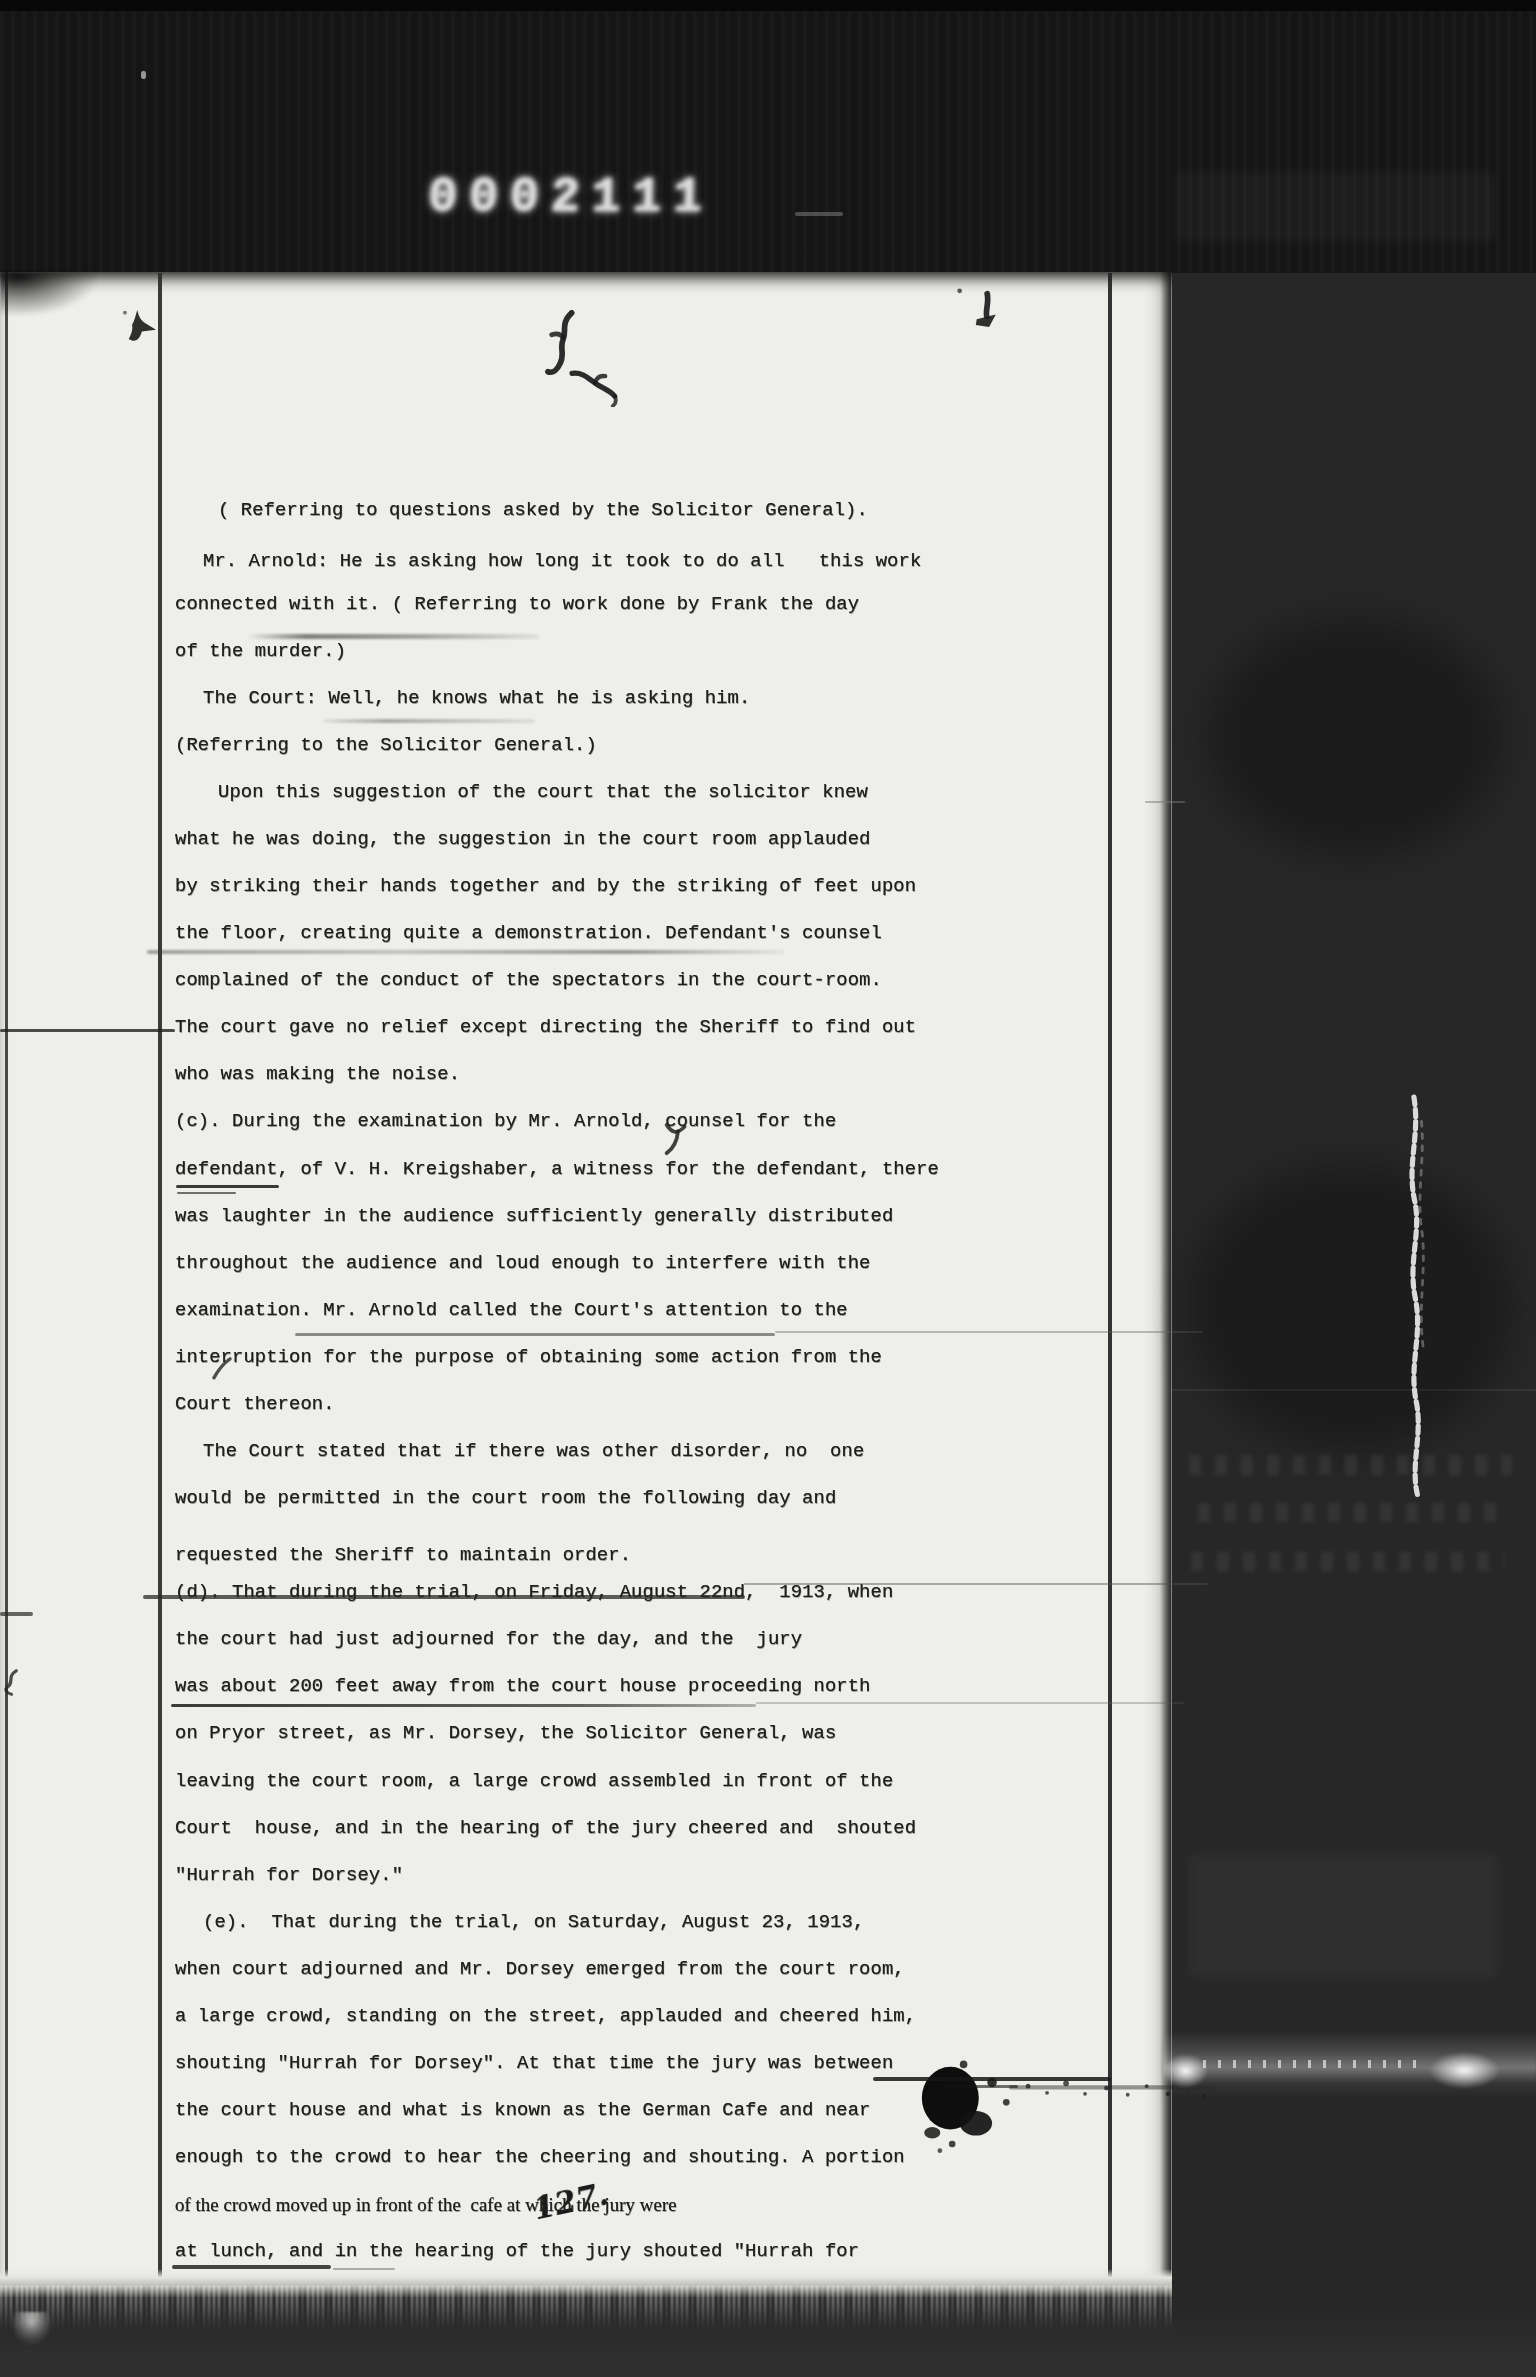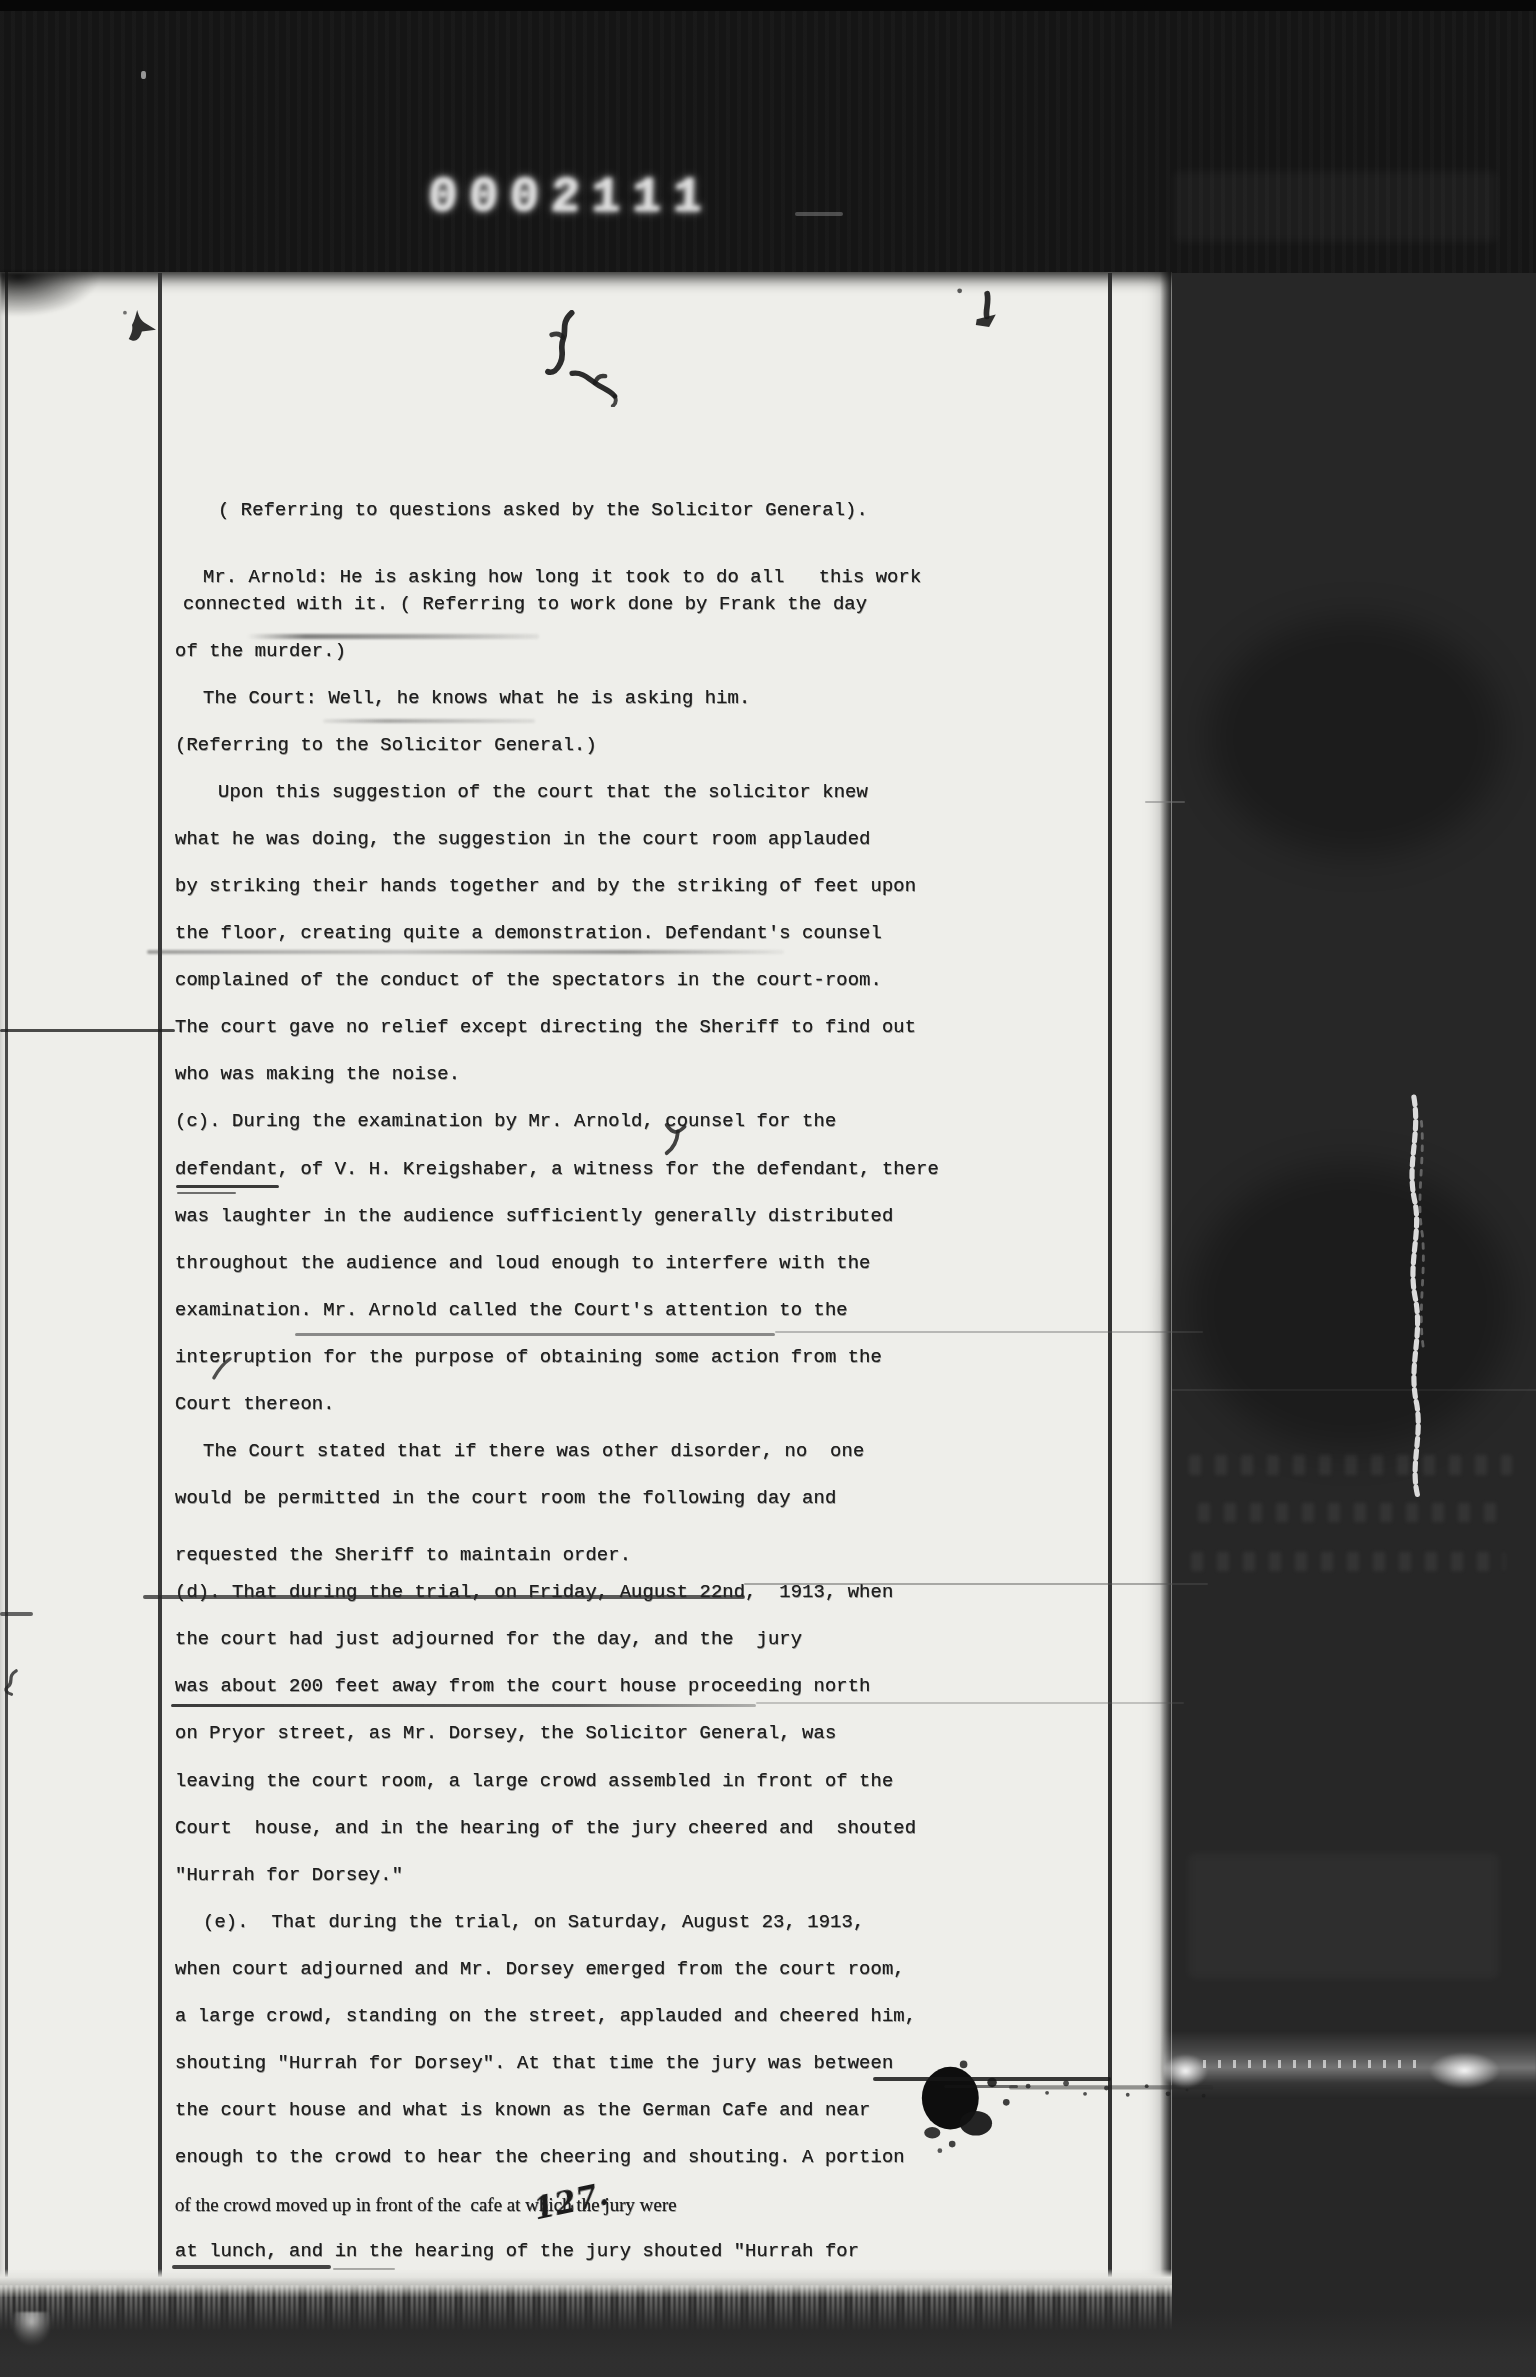--- a/index.html
+++ b/index.html
@@ -79,22 +79,22 @@
 
   <div class="abs page"></div>
   <div class="abs corner-blotch"></div>
   <div class="abs page-left-edge"></div>
   <div class="abs rule-left"></div>
   <div class="abs rule-right"></div>
   <div class="abs page-right-shade"></div>
 
   <div>
       <div class="tline ind2" style="top: 495px;">( Referring to questions asked by the Solicitor General).</div>
-      <div class="tline ind1" style="top: 562px;">Mr. Arnold: He is asking how long it took to do all   this work</div>
-      <div class="tline ind0" style="top: 589px; margin-left: 8px;">connected with it. ( Referring to work done by Frank the day</div>
+      <div class="tline ind1" style="top: 546px;">Mr. Arnold: He is asking how long it took to do all   this work</div>
+      <div class="tline ind0" style="top: 589px;">connected with it. ( Referring to work done by Frank the day</div>
       <div class="tline ind0" style="top: 636px;">of the murder.)</div>
       <div class="tline ind1" style="top: 683px;">The Court: Well, he knows what he is asking him.</div>
       <div class="tline ind0" style="top: 730px;">(Referring to the Solicitor General.)</div>
       <div class="tline ind2" style="top: 777px;">Upon this suggestion of the court that the solicitor knew</div>
       <div class="tline ind0" style="top: 824px;">what he was doing, the suggestion in the court room applauded</div>
       <div class="tline ind0" style="top: 871px;">by striking their hands together and by the striking of feet upon</div>
       <div class="tline ind0" style="top: 918px;">the floor, creating quite a demonstration. Defendant's counsel</div>
       <div class="tline ind0" style="top: 965px;">complained of the conduct of the spectators in the court-room.</div>
       <div class="tline ind0" style="top: 1012px;">The court gave no relief except directing the Sheriff to find out</div>
       <div class="tline ind0" style="top: 1059px;">who was making the noise.</div>

